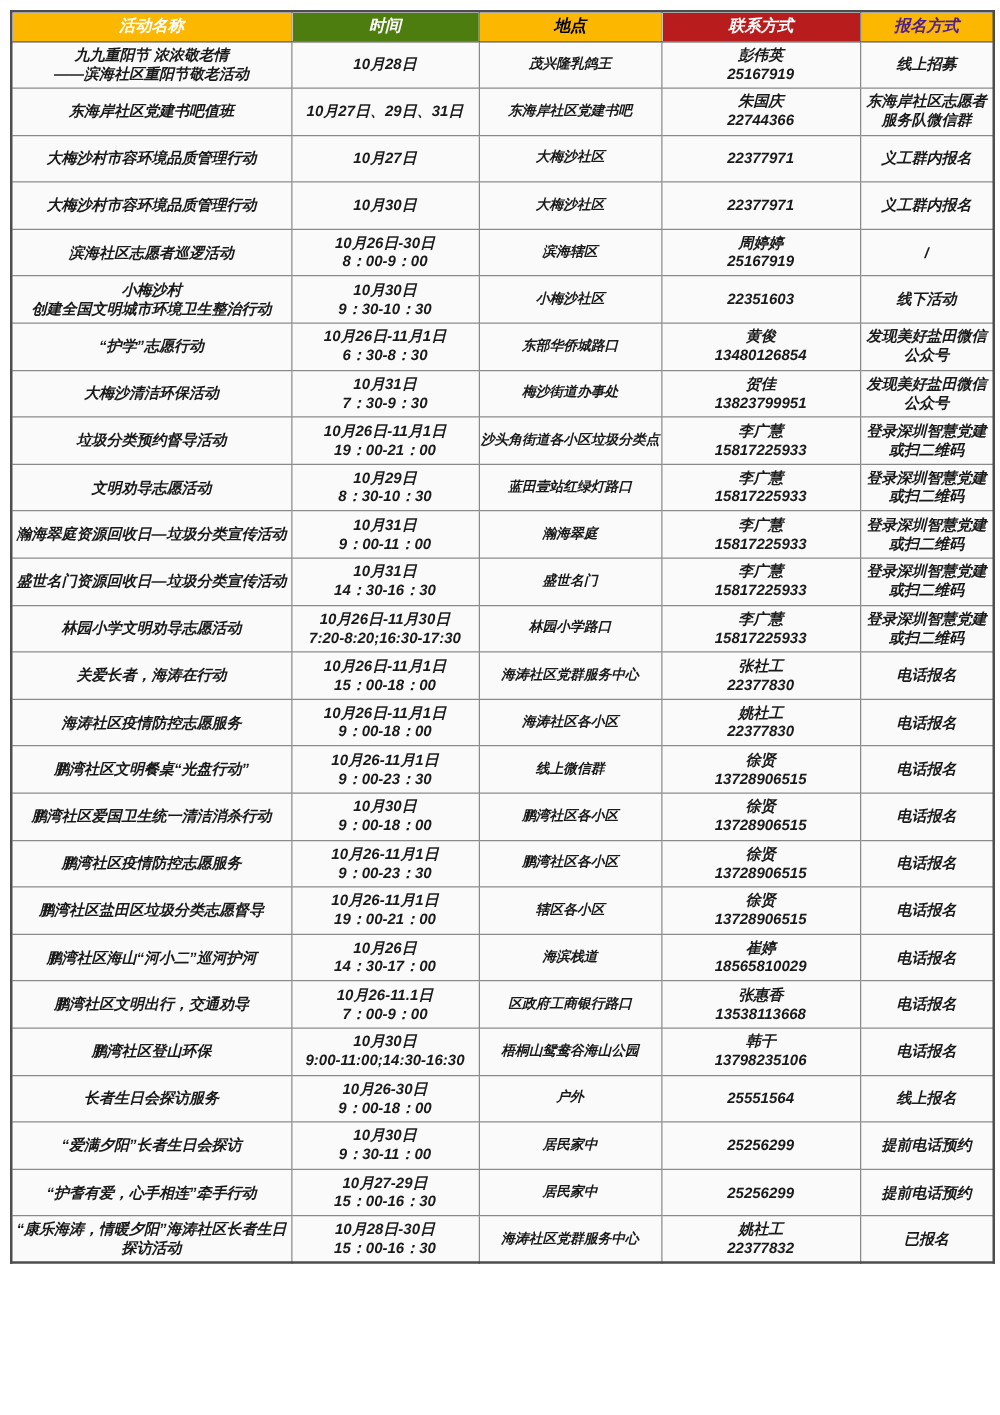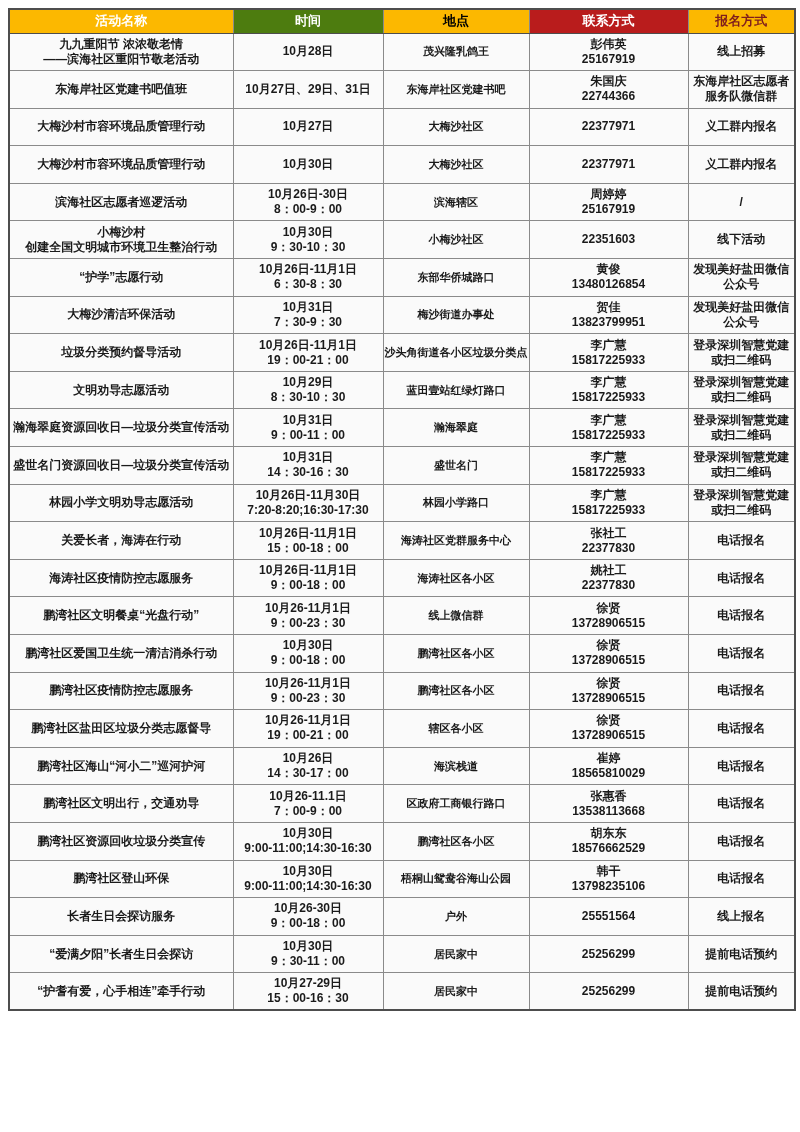--- a/index.html
+++ b/index.html
@@ -7,20 +7,21 @@
     padding: 0;
     background: #ffffff;
     font-family: "Liberation Sans", "DejaVu Sans", sans-serif;
   }
   .page {
     width: 716px;
     height: 1132px;
     background: #ffffff;
     box-sizing: border-box;
     padding: 8px 7px 20px 8px;
+    font-style: italic;
   }
   table.sched {
     width: 786px;
     table-layout: fixed;
     border-collapse: collapse;
     border: 2px solid #4d4d4d;
   }
   table.sched th, table.sched td {
     border: 1px solid #8a8a8a;
     box-sizing: border-box;
@@ -63,21 +64,21 @@
       <col style="width:146px">
       <col style="width:159px">
       <col style="width:107px">
     </colgroup>
     <thead>
       <tr>
         <th style="background: rgb(252, 184, 0); color: rgb(255, 255, 255);">活动名称</th>
         <th style="background: #4d7c0f; color: rgb(255, 255, 255);">时间</th>
         <th style="background: rgb(252, 184, 0); color: #000000;">地点</th>
         <th style="background: #b91c1c; color: rgb(255, 255, 255);">联系方式</th>
-        <th style="background: rgb(252, 184, 0); color: #7f1d1d;">报名方式</th>
+        <th style="background: rgb(252, 184, 0); color: #4c1d95;">报名方式</th>
       </tr>
     </thead>
     <tbody id="rows-body">
         <tr>
           <td>九九重阳节 浓浓敬老情
 ——滨海社区重阳节敬老活动</td>
           <td>10月28日</td>
           <td class="loc">茂兴隆乳鸽王</td>
           <td>彭伟英
 25167919</td>
@@ -252,29 +253,20 @@
         <tr>
           <td>鹏湾社区文明出行，交通劝导</td>
           <td>10月26-11.1日
 7：00-9：00</td>
           <td class="loc">区政府工商银行路口</td>
           <td>张惠香
 13538113668</td>
           <td>电话报名</td>
         </tr>
         <tr>
-          <td>鹏湾社区资源回收垃圾分类宣传</td>
-          <td>10月30日
-9:00-11:00;14:30-16:30</td>
-          <td class="loc">鹏湾社区各小区</td>
-          <td>胡东东
-18576662529</td>
-          <td>电话报名</td>
-        </tr>
-        <tr>
           <td>鹏湾社区登山环保</td>
           <td>10月30日
 9:00-11:00;14:30-16:30</td>
           <td class="loc">梧桐山鸳鸯谷海山公园</td>
           <td>韩干
 13798235106</td>
           <td>电话报名</td>
         </tr>
         <tr>
           <td>长者生日会探访服务</td>
@@ -293,15 +285,24 @@
           <td>提前电话预约</td>
         </tr>
         <tr>
           <td>“护耆有爱，心手相连”牵手行动</td>
           <td>10月27-29日
 15：00-16：30</td>
           <td class="loc">居民家中</td>
           <td>25256299</td>
           <td>提前电话预约</td>
         </tr>
+        <tr>
+          <td>“康乐海涛，情暖夕阳”海涛社区长者生日探访活动</td>
+          <td>10月28日-30日
+15：00-16：30</td>
+          <td class="loc">海涛社区党群服务中心</td>
+          <td>姚社工
+22377832</td>
+          <td>已报名</td>
+        </tr>
       </tbody>
   </table>
 </div>
 
 </body></html>

